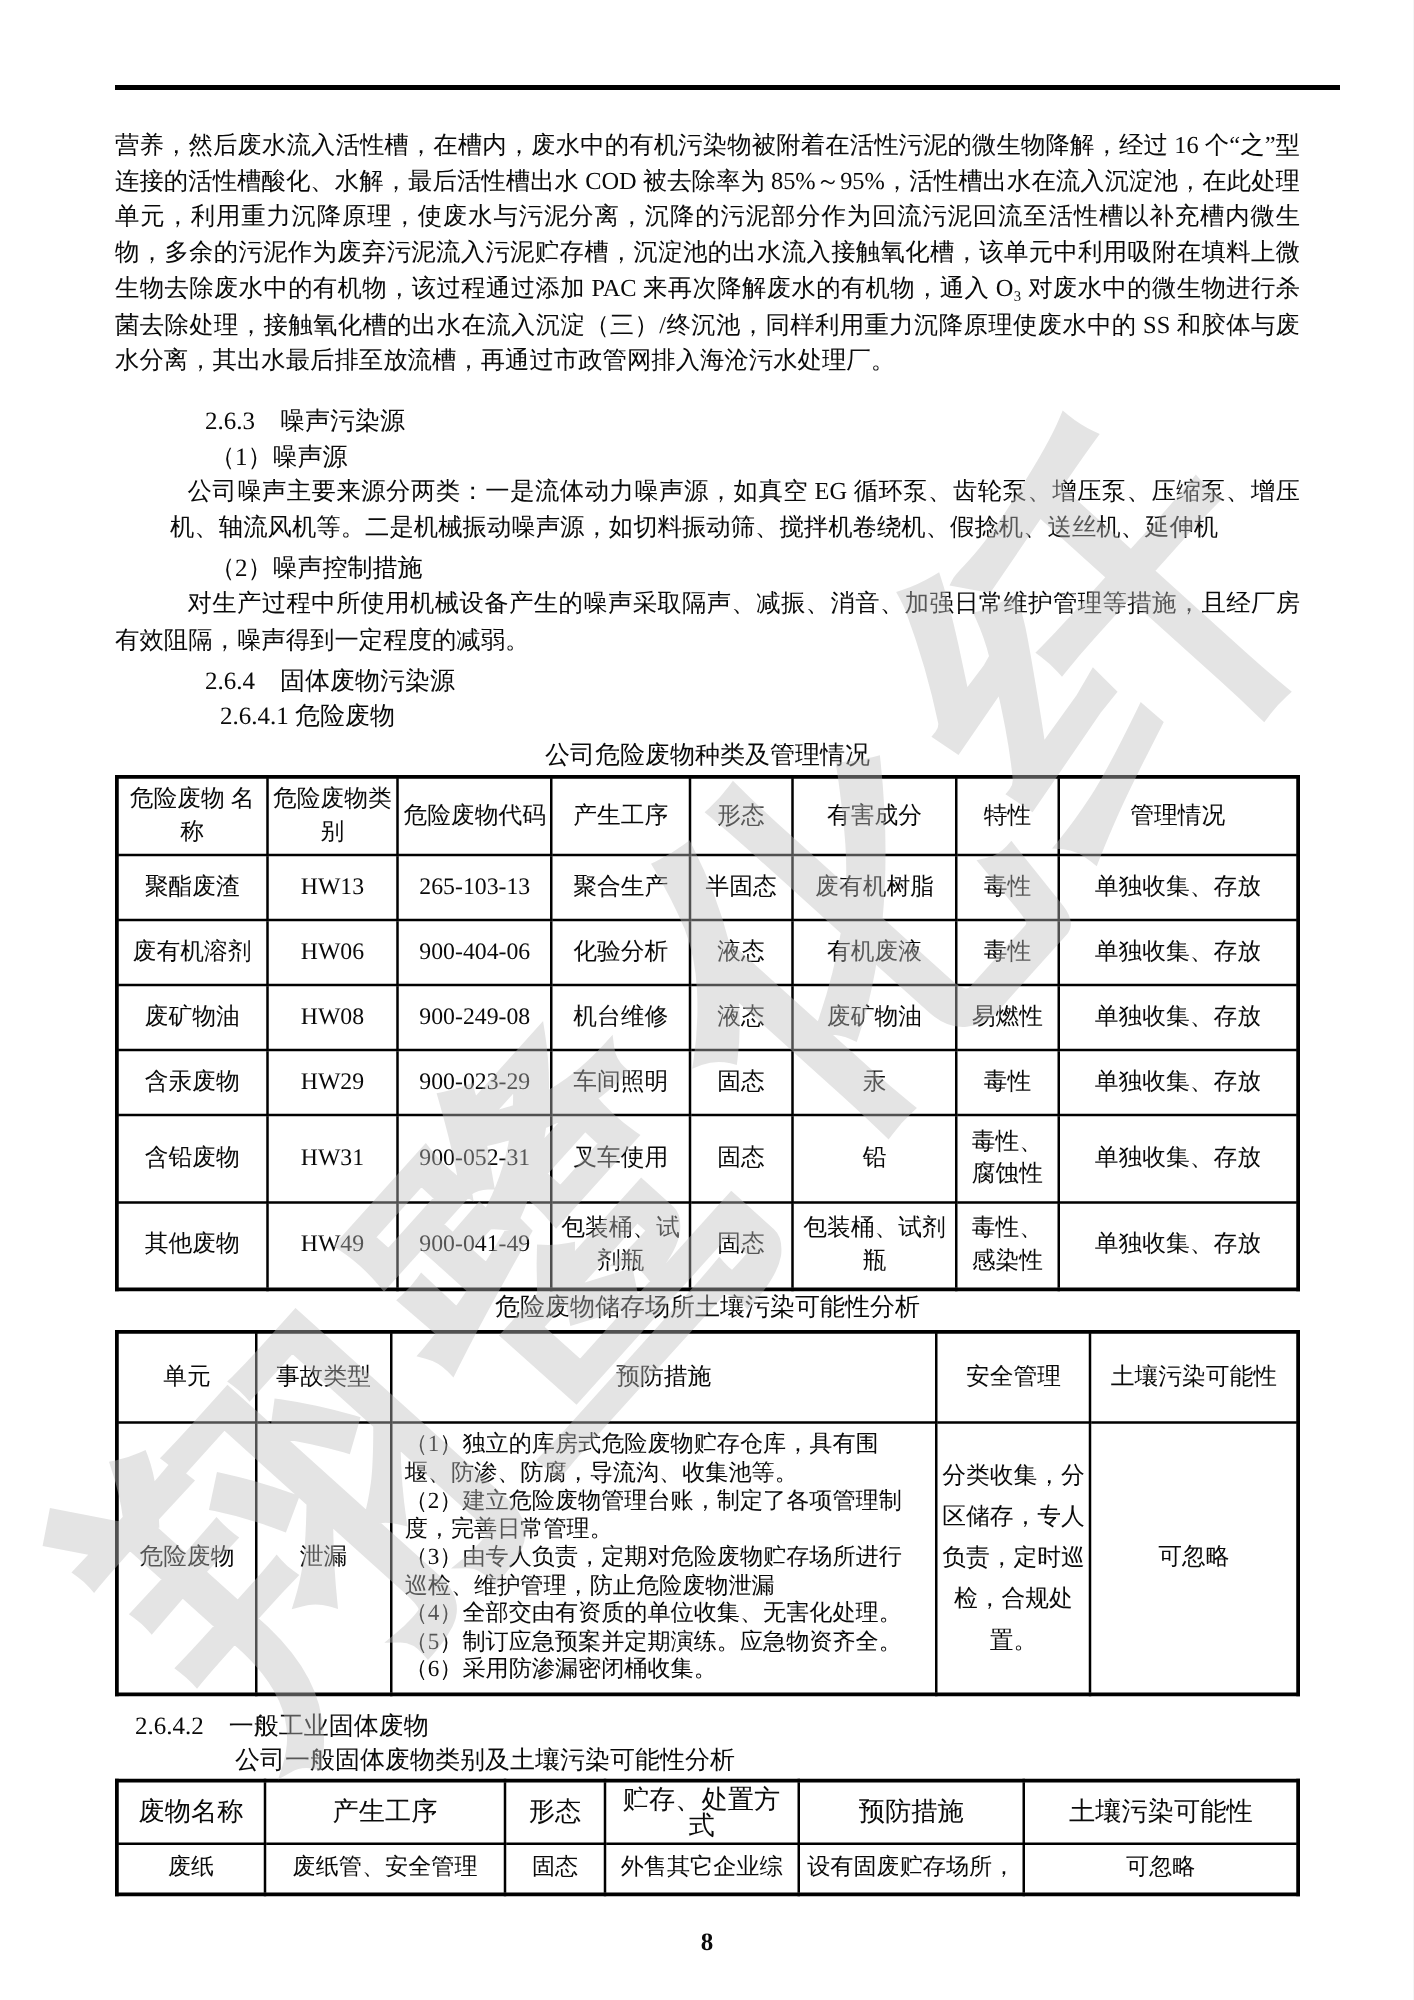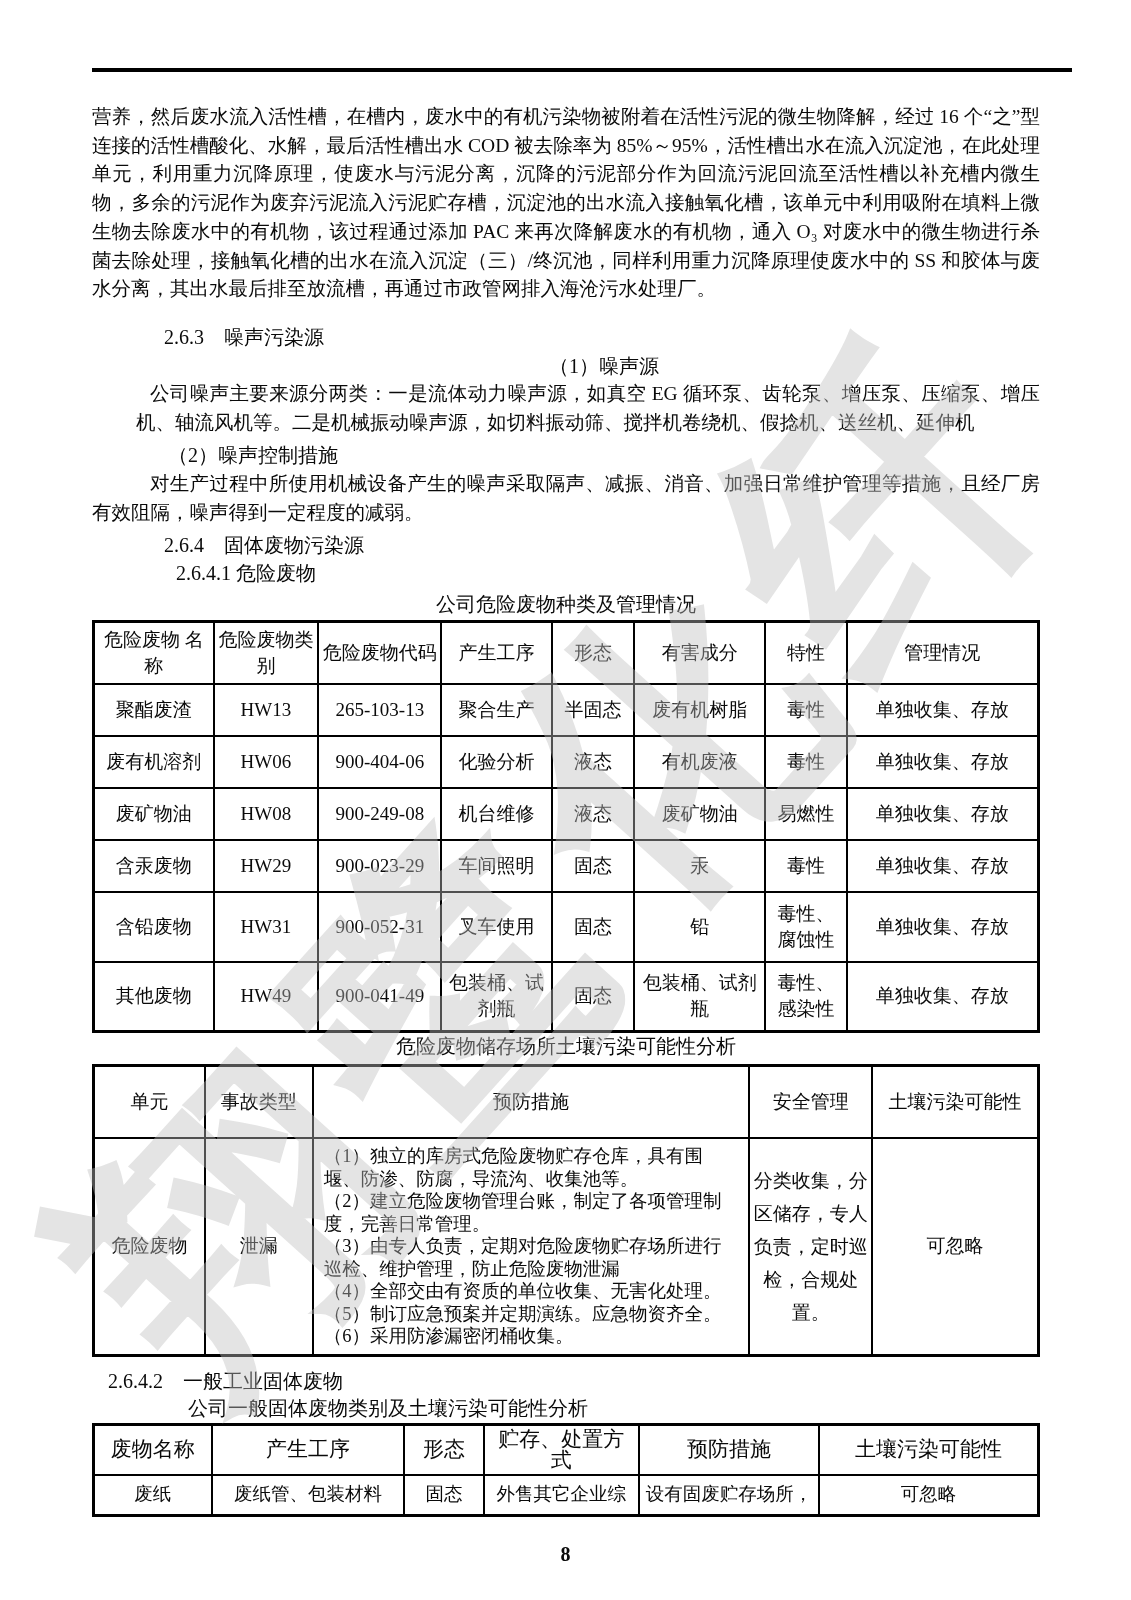--- a/index.html
+++ b/index.html
@@ -13,21 +13,21 @@
     position:absolute; left:568px; top:860px; z-index:3;
     transform:translate(-50%,-50%) rotate(-48deg);
     font-size:300px; font-weight:bold; letter-spacing:22px; white-space:nowrap;
     color:#bfbfbf; opacity:0.42; pointer-events:none;
   }
   .content { position:absolute; left:92px; top:103px; width:948px; z-index:2; }
   p { margin:0; }
   .para { font-size:19.5px; line-height:28.7px; text-align:justify; }
   .heading { font-size:20px; line-height:28px; }
   .h263   { padding-left:72px; margin-top:19px; }
-  .hitem1 { padding-left:76px; margin-top:1px;text-align:center; }
+  .hitem1 { padding-left:76px; margin-top:1px; }
   .npara1 { margin-left:44px; text-indent:14px;font-family:Liberation Serif, serif; }
   .hitem2 { padding-left:76px; margin-top:4px; }
   .npara2 { text-indent:58px; margin-top:1px; }
   .h264   { padding-left:72px; margin-top:3px; }
   .h2641  { padding-left:84px; }
   .h2642  { padding-left:16px; margin-top:10px; }
   .table-title { font-size:20px; line-height:27px; }
   .centered { text-align:center; }
   .t3title { padding-left:96px; margin-top:0; line-height:26px; }
   .t1title { margin-top:4px; }
@@ -213,21 +213,21 @@
           <th>产生工序</th>
           <th>形态</th>
           <th>贮存、处置方式</th>
           <th>预防措施</th>
           <th>土壤污染可能性</th>
         </tr>
       </thead>
       <tbody>
         <tr>
           <td>废纸</td>
-          <td>废纸管、包装材料</td>
+          <td>废纸管、安全管理</td>
           <td>固态</td>
           <td>外售其它企业综</td>
           <td>设有固废贮存场所，</td>
           <td>可忽略</td>
         </tr>
       </tbody>
     </table>
   </div>
 
   <div class="page-number">8</div>

